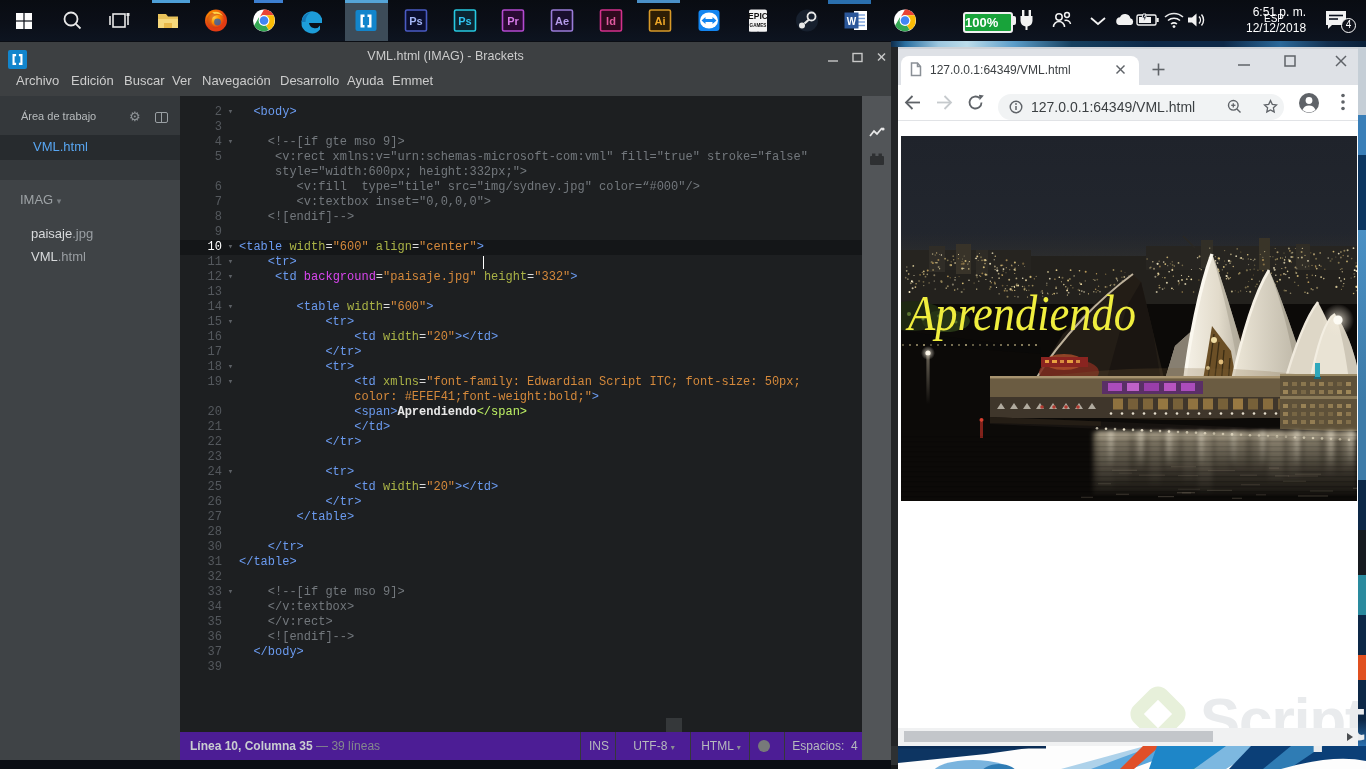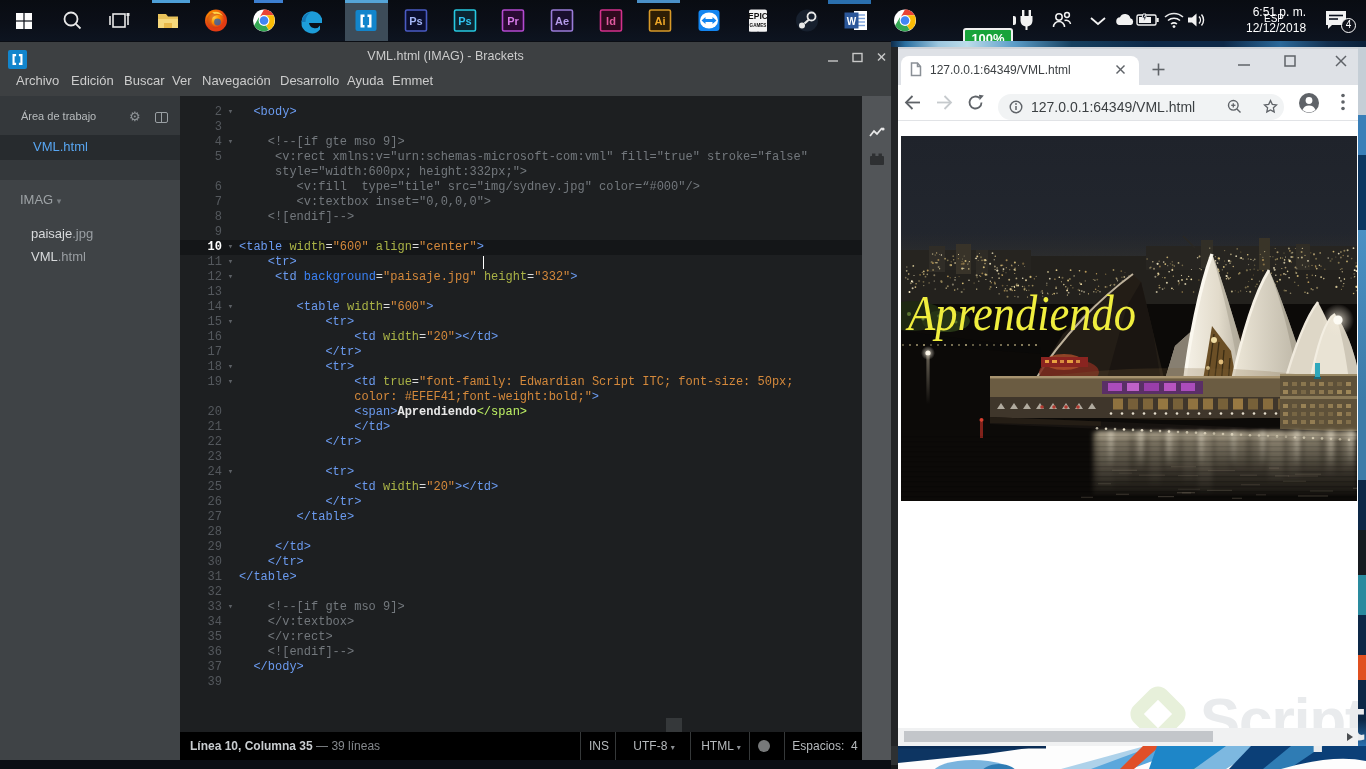--- a/index.html
+++ b/index.html
@@ -10,24 +10,24 @@
 #bw{left:0;top:42px;width:891px;height:532px;background:#3d4042}
 .menu{position:absolute;top:31px;height:18px;color:#ccc;font-size:13px}
 #side1{left:0;top:54px;width:180px;height:84px;background:#34383b}
 #side2{left:0;top:138px;width:180px;height:580px;background:#3f4346}
 #codebg{left:180px;top:54px;width:682px;height:636px;background:#1d1f21;overflow:hidden}
 .cr{position:relative;height:15px;white-space:pre;font-family:"Liberation Mono",monospace;font-size:12px;line-height:15px;color:#dcdcdc}
 .cr i,.cr b{font-style:normal;font-weight:normal}
 .cr b{font-weight:bold}
 .act{background:#141618}
 .ln{display:inline-block;width:42px;text-align:right;color:#54585d}
-.lnw{color:#fff;font-weight:bold}
+.lnw{color:#fff;font-weight:normal}
 .fa{display:inline-block;width:17px;text-align:center;color:#5c6065;font-size:9px;vertical-align:top}
 #rtool{left:862px;top:54px;width:29px;height:664px;background:#525558}
-#sbar{left:180px;top:690px;width:682px;height:28px;background:#000000;color:#b6babd;font-size:12px}
+#sbar{left:180px;top:690px;width:682px;height:28px;background:#4c1d95;color:#b6babd;font-size:12px}
 .sep{position:absolute;top:0;width:1px;height:28px;background:#353839}
 
 #cw{left:898px;top:47px;width:460px;height:699px;background:#fff}
 #tabs{left:0;top:0;width:460px;height:38px;background:#dee1e6}
 #tab{left:3px;top:9px;width:238px;height:29px;background:#fff;border-radius:8px 8px 0 0}
 #tbbar{left:0;top:38px;width:460px;height:35px;background:#fff}
 #pill{left:100px;top:9px;width:286px;height:26px;background:#f1f3f4;border-radius:13px;color:#3c4043;font-size:14px;line-height:26px}
 #hsb{left:0;top:681px;width:460px;height:18px;background:#f0f1f2}
 #hsbt{left:6px;top:3px;width:309px;height:11px;background:#c3c6ca}
 </style></head><body>
@@ -160,21 +160,21 @@
 
  <svg class="ti" style="left:881px" viewBox="0 0 48 41">
       <circle cx="24" cy="20.5" r="11" fill="#fff"></circle>
       <path d="M24,9.5 a11,11 0 0 1 9.6,5.7 l-9.6,0 a5.6,5.6 0 0 0 -5.2,3.6z" fill="#ea4335"></path>
       <path d="M33.6,15.2 a11,11 0 0 1 -4.9,14.9 l-4.8,-8.4 a5.6,5.6 0 0 0 0.2,-6.5z" fill="#fbbc05"></path>
       <path d="M28.7,30.1 a11,11 0 0 1 -14.6,-4.6 l4.9,-8.3 a5.6,5.6 0 0 0 5,5.4z" fill="#34a853"></path>
       <circle cx="24" cy="20.5" r="5.4" fill="#fff"></circle>
       <circle cx="24" cy="20.5" r="4.3" fill="#4285f4"></circle>
     </svg>
 
- <div class="ab" style="left:963px;top:28px;width:50px;height:21px;border:2px solid #f0f0f0;border-radius:3px;background:#18a33a;color:#fff;font-size:13px;font-weight:bold;text-align:center;line-height:17px">100%</div>
+ <div class="ab" style="left:963px;top:12px;width:50px;height:21px;border:2px solid #f0f0f0;border-radius:3px;background:#18a33a;color:#fff;font-size:13px;font-weight:bold;line-height:17px">100%</div>
  <div class="ab" style="left:1013px;top:16px;width:3px;height:9px;background:#f0f0f0;border-radius:0 2px 2px 0"></div>
 
  <svg class="ab" style="left:1016px;top:8px" width="22" height="26" viewBox="0 0 22 26">
       <g fill="#f2f2f2">
         <rect x="6" y="2" width="2.4" height="6"></rect>
         <rect x="12.6" y="2" width="2.4" height="6"></rect>
         <path d="M4.5,8 h12 v5 a6,6 0 0 1 -5,5.4 v3.6 h-2 v-3.6 a6,6 0 0 1 -5,-5.4z"></path>
       </g>
     </svg>
 
@@ -275,39 +275,38 @@
       <div class="cr"><span class="ln">3</span><span class="fa"></span><span class="cd"></span></div>
       <div class="cr"><span class="ln">4</span><span class="fa">▾</span><span class="cd"><i style="color:#73787d">    &lt;!--[if gte mso 9]&gt;</i></span></div>
       <div class="cr"><span class="ln">5</span><span class="fa"></span><span class="cd"><i style="color:#73787d">     &lt;v:rect xmlns:v="urn:schemas-microsoft-com:vml" fill="true" stroke="false"</i></span></div>
       <div class="cr"><span class="ln"></span><span class="fa"></span><span class="cd"><i style="color:#73787d">     style="width:600px; height:332px;"&gt;</i></span></div>
       <div class="cr"><span class="ln">6</span><span class="fa"></span><span class="cd"><i style="color:#73787d">        &lt;v:fill  type="tile" src="img/sydney.jpg" color=“#000"/&gt;</i></span></div>
       <div class="cr"><span class="ln">7</span><span class="fa"></span><span class="cd"><i style="color:#73787d">        &lt;v:textbox inset="0,0,0,0"&gt;</i></span></div>
       <div class="cr"><span class="ln">8</span><span class="fa"></span><span class="cd"><i style="color:#73787d">    &lt;![endif]--&gt;</i></span></div>
       <div class="cr"><span class="ln">9</span><span class="fa"></span><span class="cd"></span></div>
       <div class="cr act"><span class="ln lnw">10</span><span class="fa">▾</span><span class="cd"><i style="color:#6b9bf0">&lt;table</i> <i style="color:#aab346">width</i>=<i style="color:#d5893b">"600"</i> <i style="color:#aab346">align</i>=<i style="color:#d5893b">"center"</i><i style="color:#6b9bf0">&gt;</i></span></div>
       <div class="cr"><span class="ln">11</span><span class="fa">▾</span><span class="cd">    <i style="color:#6b9bf0">&lt;tr&gt;</i></span></div>
-      <div class="cr"><span class="ln">12</span><span class="fa">▾</span><span class="cd">     <i style="color:#6b9bf0">&lt;td</i> <i style="color:#3b82f6">background</i>=<i style="color:#d5893b">"paisaje.jpg"</i> <i style="color:#aab346">height</i>=<i style="color:#d5893b">"332"</i><i style="color:#6b9bf0">&gt;</i></span></div>
+      <div class="cr"><span class="ln">12</span><span class="fa">▾</span><span class="cd">     <i style="color:#6b9bf0">&lt;td</i> <i style="color:#d946ef">background</i>=<i style="color:#d5893b">"paisaje.jpg"</i> <i style="color:#aab346">height</i>=<i style="color:#d5893b">"332"</i><i style="color:#6b9bf0">&gt;</i></span></div>
       <div class="cr"><span class="ln">13</span><span class="fa"></span><span class="cd"></span></div>
       <div class="cr"><span class="ln">14</span><span class="fa">▾</span><span class="cd">        <i style="color:#6b9bf0">&lt;table</i> <i style="color:#aab346">width</i>=<i style="color:#d5893b">"600"</i><i style="color:#6b9bf0">&gt;</i></span></div>
       <div class="cr"><span class="ln">15</span><span class="fa">▾</span><span class="cd">            <i style="color:#6b9bf0">&lt;tr&gt;</i></span></div>
       <div class="cr"><span class="ln">16</span><span class="fa"></span><span class="cd">                <i style="color:#6b9bf0">&lt;td</i> <i style="color:#aab346">width</i>=<i style="color:#d5893b">"20"</i><i style="color:#6b9bf0">&gt;&lt;/td&gt;</i></span></div>
       <div class="cr"><span class="ln">17</span><span class="fa"></span><span class="cd">            <i style="color:#6b9bf0">&lt;/tr&gt;</i></span></div>
       <div class="cr"><span class="ln">18</span><span class="fa">▾</span><span class="cd">            <i style="color:#6b9bf0">&lt;tr&gt;</i></span></div>
-      <div class="cr"><span class="ln">19</span><span class="fa">▾</span><span class="cd">                <i style="color:#6b9bf0">&lt;td</i> <i style="color:#aab346">true</i>=<i style="color:#d5893b">"font-family: Edwardian Script ITC; font-size: 50px;</i></span></div>
+      <div class="cr"><span class="ln">19</span><span class="fa">▾</span><span class="cd">                <i style="color:#6b9bf0">&lt;td</i> <i style="color:#aab346">xmlns</i>=<i style="color:#d5893b">"font-family: Edwardian Script ITC; font-size: 50px;</i></span></div>
       <div class="cr"><span class="ln"></span><span class="fa"></span><span class="cd">                <i style="color:#d5893b">color: #EFEF41;font-weight:bold;"</i><i style="color:#6b9bf0">&gt;</i></span></div>
       <div class="cr"><span class="ln">20</span><span class="fa"></span><span class="cd">                <i style="color:#6b9bf0">&lt;span&gt;</i><b style="color:#e8e8e8">Aprendiendo</b><i style="color:#bef264">&lt;/span&gt;</i></span></div>
       <div class="cr"><span class="ln">21</span><span class="fa"></span><span class="cd">                <i style="color:#6b9bf0">&lt;/td&gt;</i></span></div>
       <div class="cr"><span class="ln">22</span><span class="fa"></span><span class="cd">            <i style="color:#6b9bf0">&lt;/tr&gt;</i></span></div>
       <div class="cr"><span class="ln">23</span><span class="fa"></span><span class="cd"></span></div>
       <div class="cr"><span class="ln">24</span><span class="fa">▾</span><span class="cd">            <i style="color:#6b9bf0">&lt;tr&gt;</i></span></div>
       <div class="cr"><span class="ln">25</span><span class="fa"></span><span class="cd">                <i style="color:#6b9bf0">&lt;td</i> <i style="color:#aab346">width</i>=<i style="color:#d5893b">"20"</i><i style="color:#6b9bf0">&gt;&lt;/td&gt;</i></span></div>
       <div class="cr"><span class="ln">26</span><span class="fa"></span><span class="cd">            <i style="color:#6b9bf0">&lt;/tr&gt;</i></span></div>
       <div class="cr"><span class="ln">27</span><span class="fa"></span><span class="cd">        <i style="color:#6b9bf0">&lt;/table&gt;</i></span></div>
       <div class="cr"><span class="ln">28</span><span class="fa"></span><span class="cd"></span></div>
-      <div class="cr"><span class="ln">29</span><span class="fa"></span><span class="cd">     <i style="color:#6b9bf0">&lt;/td&gt;</i></span></div>
       <div class="cr"><span class="ln">30</span><span class="fa"></span><span class="cd">    <i style="color:#6b9bf0">&lt;/tr&gt;</i></span></div>
       <div class="cr"><span class="ln">31</span><span class="fa"></span><span class="cd"><i style="color:#6b9bf0">&lt;/table&gt;</i></span></div>
       <div class="cr"><span class="ln">32</span><span class="fa"></span><span class="cd"></span></div>
       <div class="cr"><span class="ln">33</span><span class="fa">▾</span><span class="cd"><i style="color:#73787d">    &lt;!--[if gte mso 9]&gt;</i></span></div>
       <div class="cr"><span class="ln">34</span><span class="fa"></span><span class="cd"><i style="color:#73787d">    &lt;/v:textbox&gt;</i></span></div>
       <div class="cr"><span class="ln">35</span><span class="fa"></span><span class="cd"><i style="color:#73787d">    &lt;/v:rect&gt;</i></span></div>
       <div class="cr"><span class="ln">36</span><span class="fa"></span><span class="cd"><i style="color:#73787d">    &lt;![endif]--&gt;</i></span></div>
       <div class="cr"><span class="ln">37</span><span class="fa"></span><span class="cd">  <i style="color:#6b9bf0">&lt;/body&gt;</i></span></div>
       <div class="cr"><span class="ln">39</span><span class="fa"></span><span class="cd"></span></div>
     </div>

